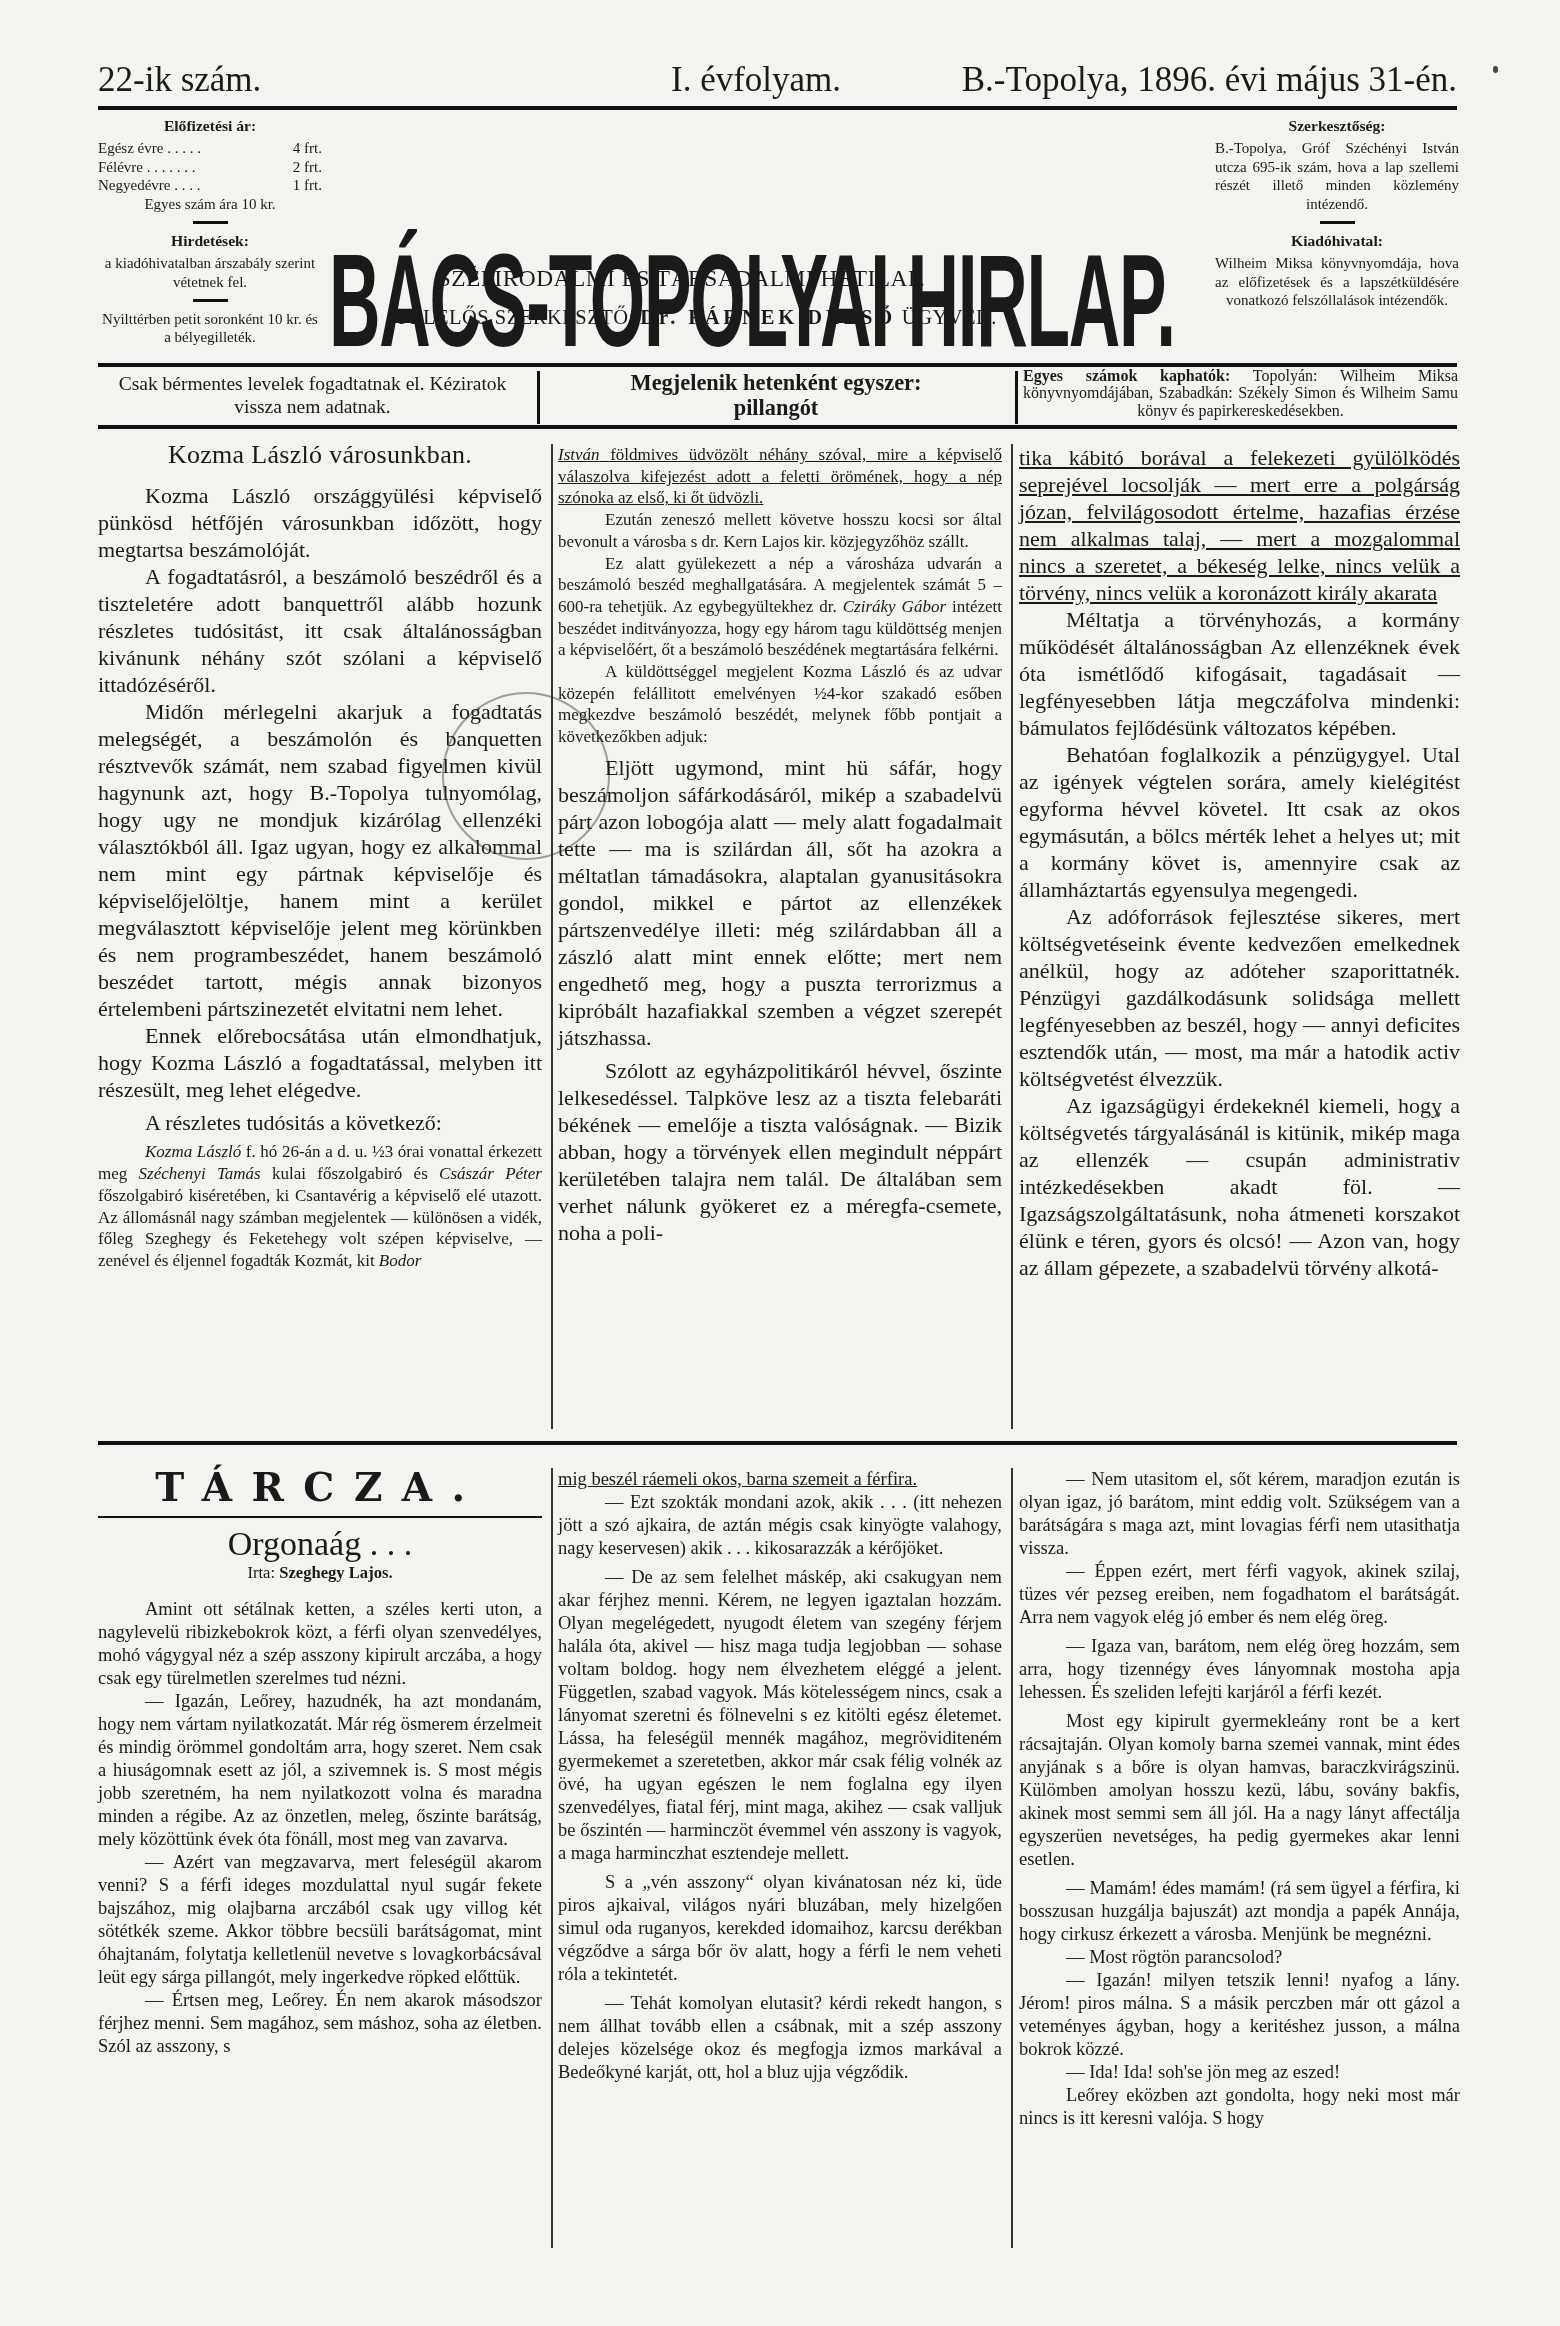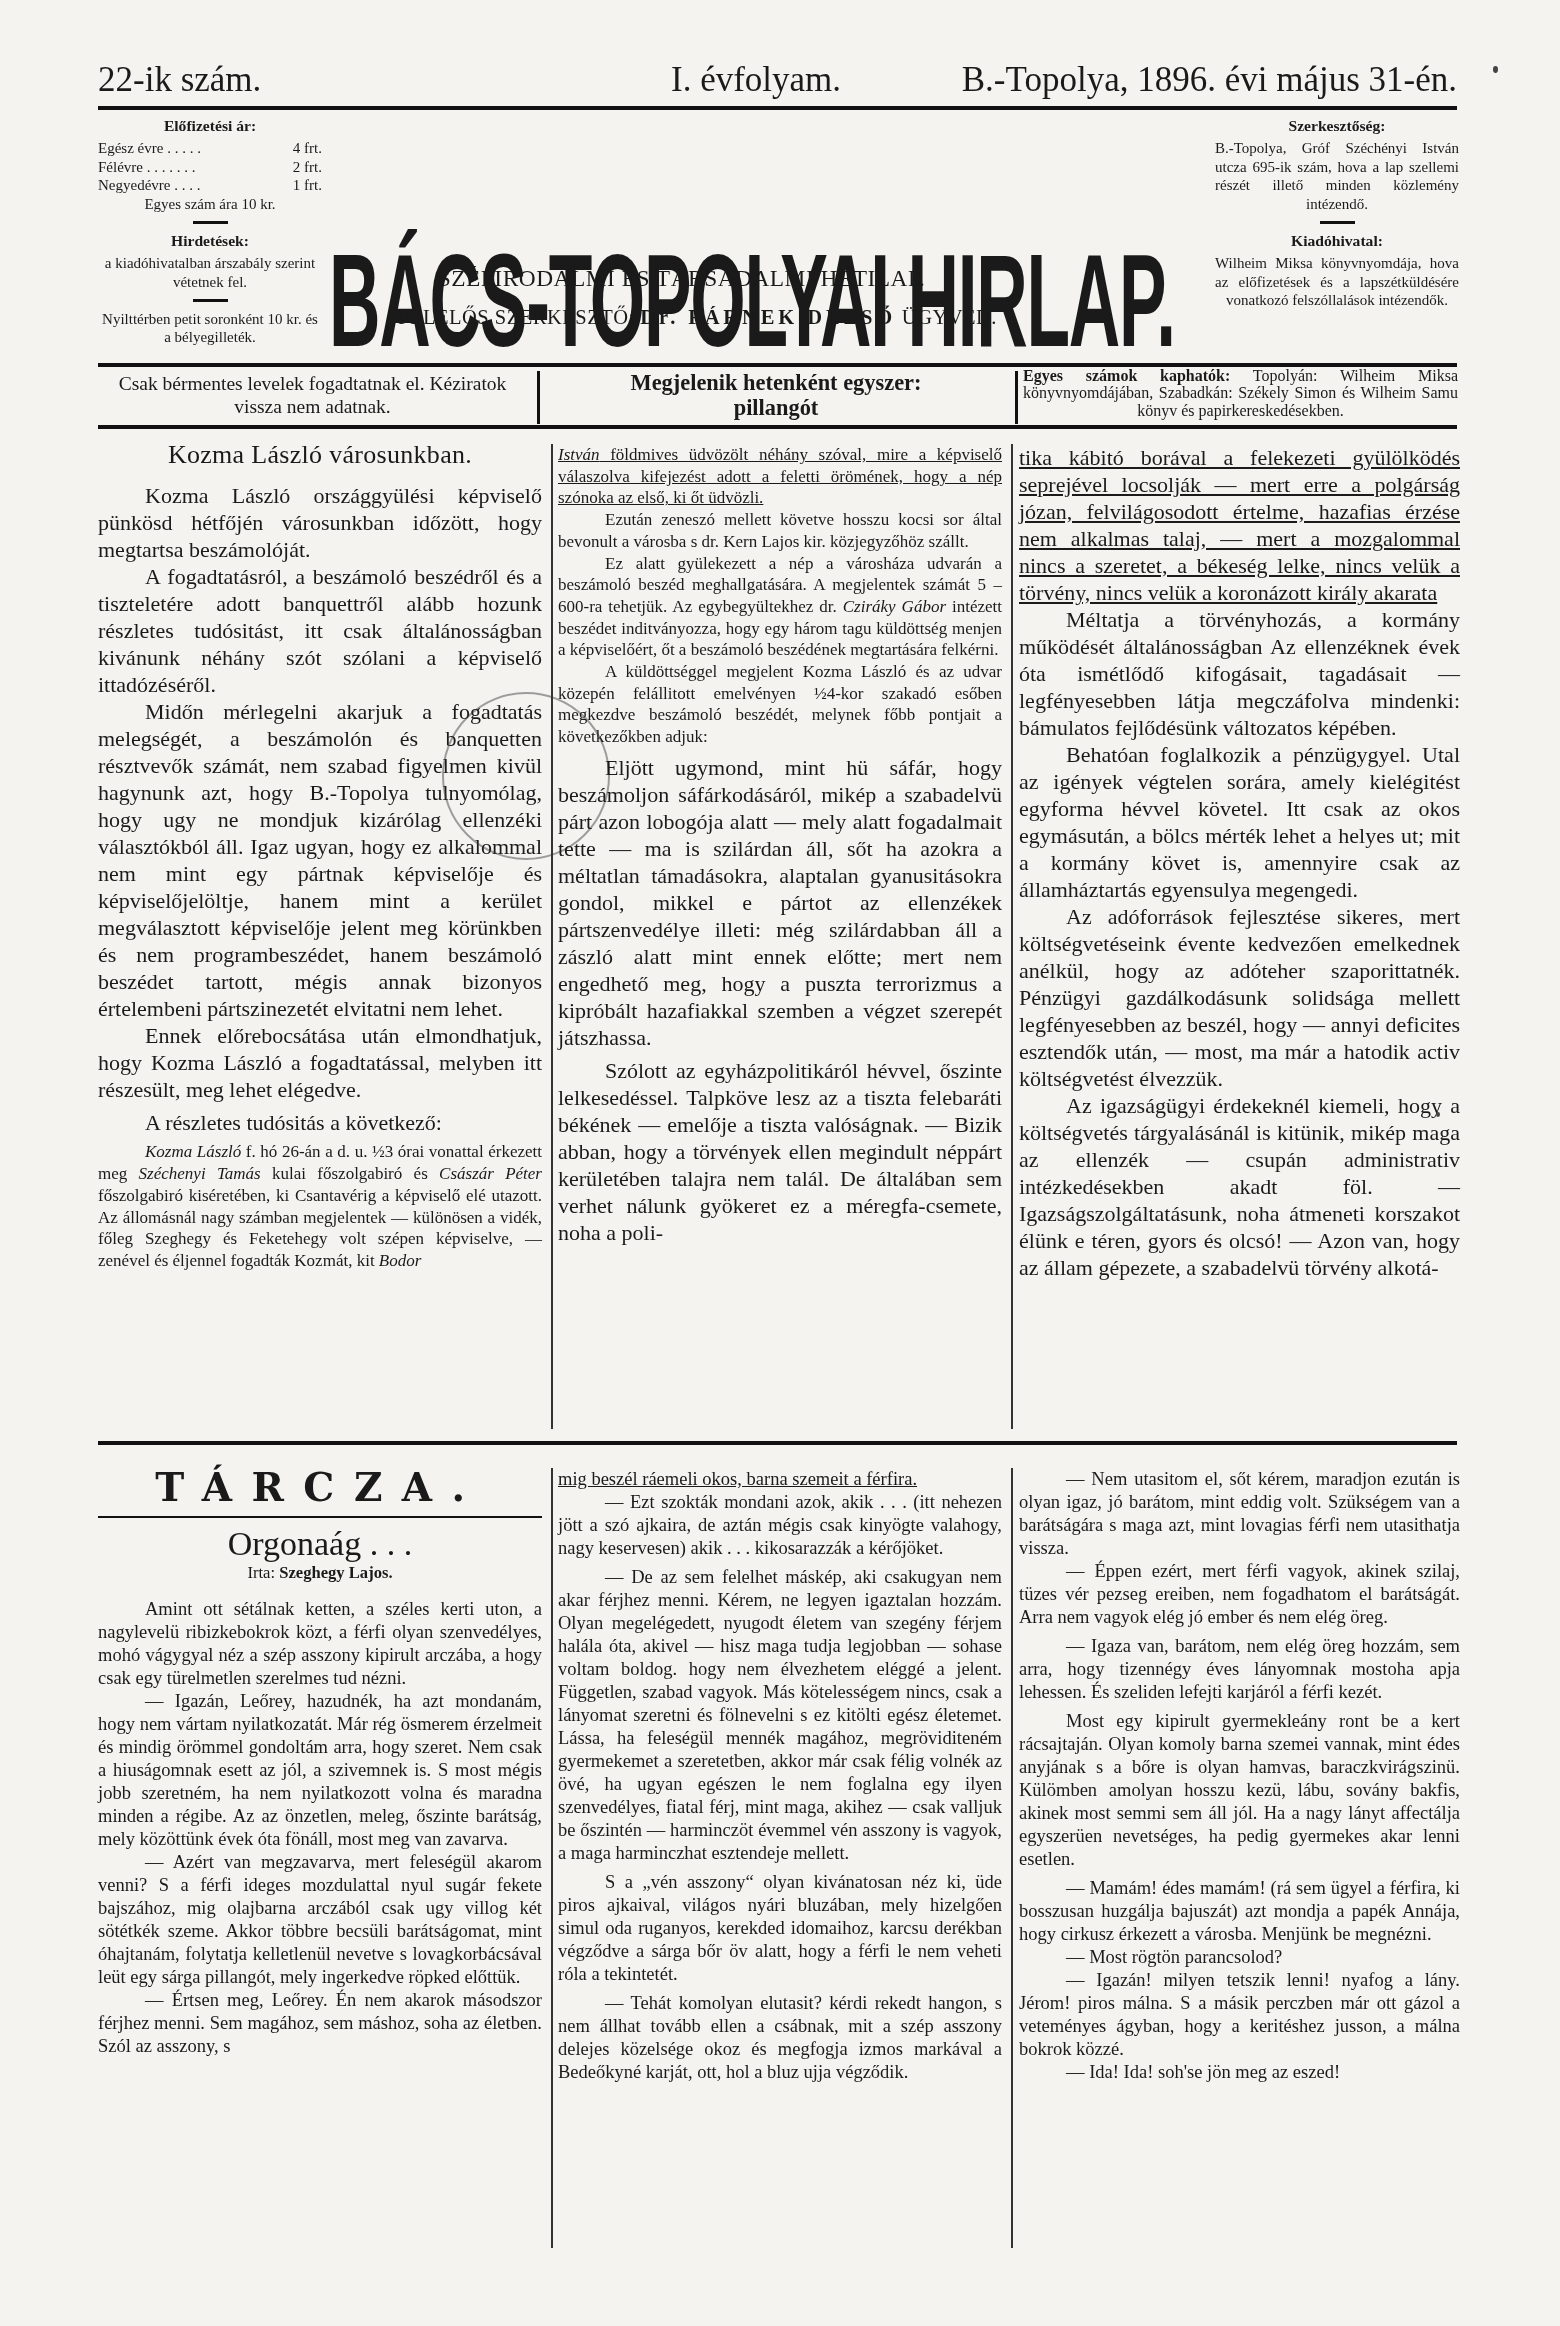--- a/index.html
+++ b/index.html
@@ -179,18 +179,19 @@
 
   <div class="col" style="left:921px;top:1468px;width:441px;font-size:18.5px;line-height:23px">
     <p>— Nem utasitom el, sőt kérem, maradjon ezután is olyan igaz, jó barátom, mint eddig volt. Szükségem van a barátságára s maga azt, mint lovagias férfi nem utasithatja vissza.</p>
     <p>— Éppen ezért, mert férfi vagyok, akinek szilaj, tüzes vér pezseg ereiben, nem fogadhatom el barátságát. Arra nem vagyok elég jó ember és nem elég öreg.</p>
     <p class="gap">— Igaza van, barátom, nem elég öreg hozzám, sem arra, hogy tizennégy éves lányomnak mostoha apja lehessen. És szeliden lefejti karjáról a férfi kezét.</p>
     <p class="gap">Most egy kipirult gyermekleány ront be a kert rácsajtaján. Olyan komoly barna szemei vannak, mint édes anyjának s a bőre is olyan hamvas, baraczkvirágszinü. Külömben amolyan hosszu kezü, lábu, sovány bakfis, akinek most semmi sem áll jól. Ha a nagy lányt affectálja egyszerüen nevetséges, ha pedig gyermekes akar lenni esetlen.</p>
     <p class="gap">— Mamám! édes mamám! (rá sem ügyel a férfira, ki bosszusan huzgálja bajuszát) azt mondja a papék Annája, hogy cirkusz érkezett a városba. Menjünk be megnézni.</p>
     <p>— Most rögtön parancsolod?</p>
     <p>— Igazán! milyen tetszik lenni! nyafog a lány. Jérom! piros málna. S a másik perczben már ott gázol a veteményes ágyban, hogy a keritéshez jusson, a málna bokrok közzé.</p>
     <p>— Ida! Ida! soh'se jön meg az eszed!</p>
+    <p>Leőrey eközben azt gondolta, hogy neki most már nincs is itt keresni valója. S hogy</p>
   </div>
 
   <div class="speck" style="left:1395px;top:66px"></div>
   <div class="speck" style="left:1338px;top:1112px;width:3.9px;height:4.9px"></div>
 </div>
 
 
 </body></html>

